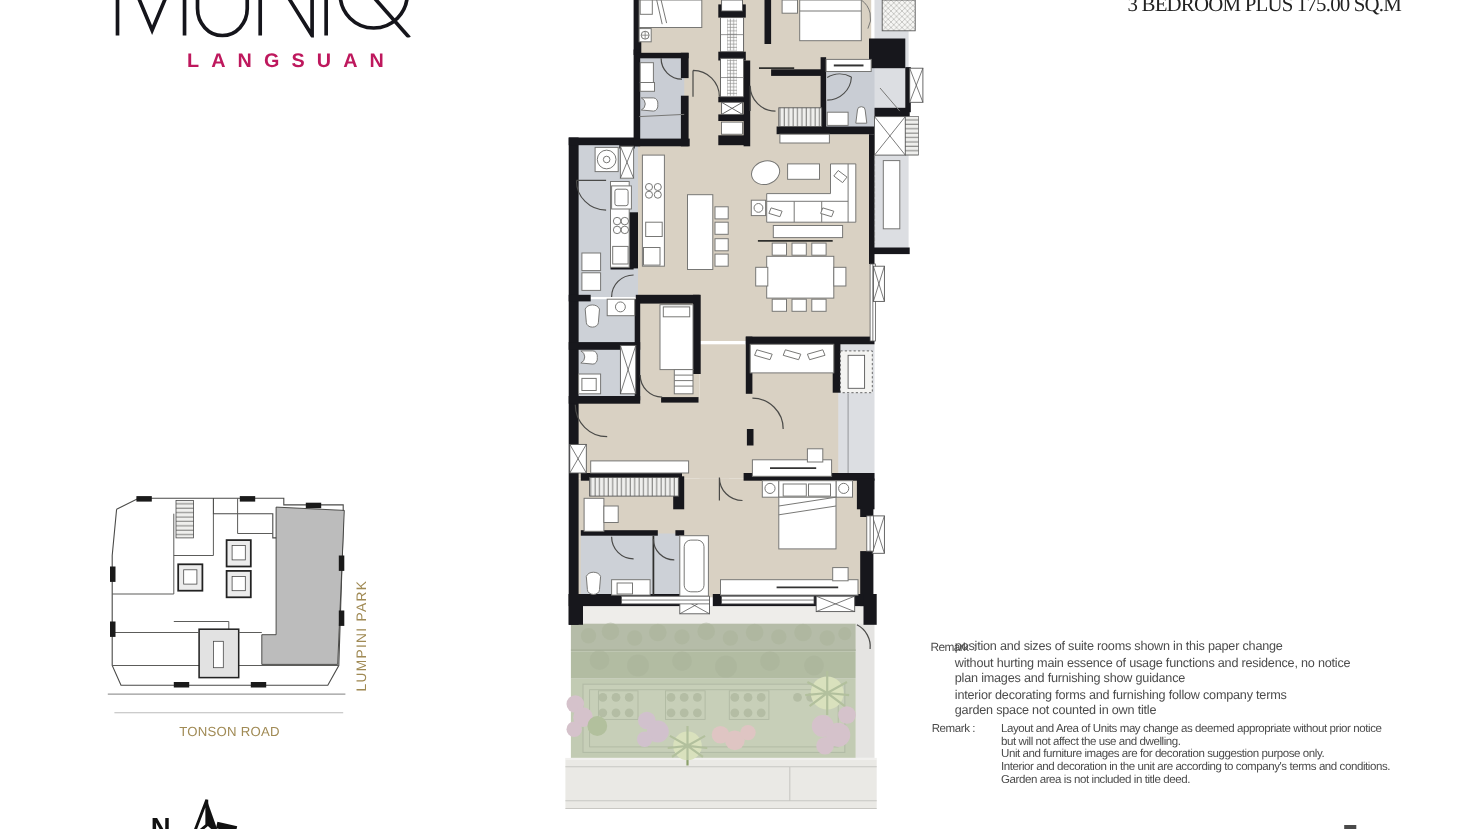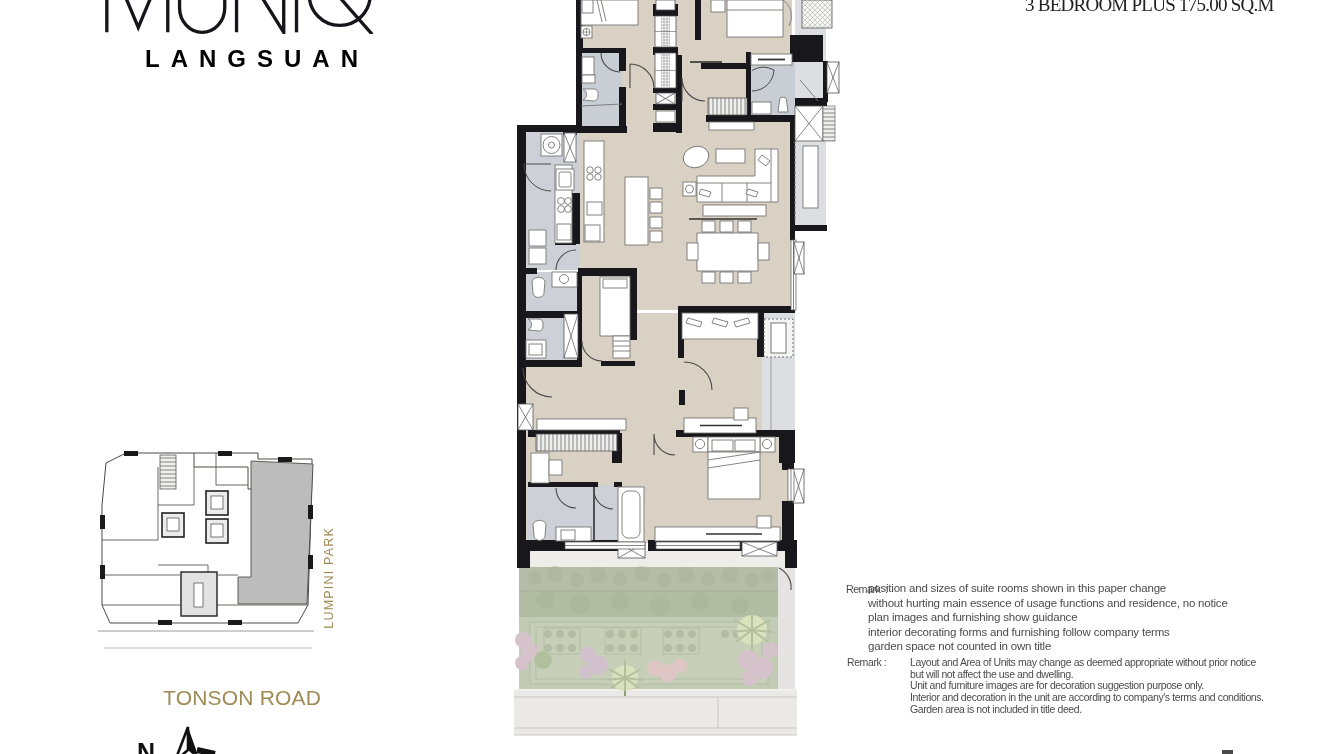--- a/index.html
+++ b/index.html
@@ -19,21 +19,21 @@
 
     <path d="M142,79 L142,2 L190,79 L190,0"></path>
 
     <path d="M203,0 L203,79"></path>
 
     <circle cx="247" cy="41" r="31"></circle>
     <path d="M228,22 L280,81"></path>
   </g>
 </svg>
 
-<div class="abs" style="left:145px;top:45px;width:240px;color:#000000;font-size:24px;font-weight:bold;letter-spacing:11px;">LANGSUAN</div>
+<div class="abs" style="left:145px;top:45px;width:240px;color:#be185d;font-size:18px;font-weight:bold;letter-spacing:11px;text-align:center;">LANGSUAN</div>
 
 <div class="abs" style="left:1025px;top:-6px;font-family:'Liberation Serif',serif;font-size:19px;color:#222;letter-spacing:-0.75px;">3 BEDROOM PLUS 175.00 SQ.M</div>
 
 <svg class="abs" style="left:0;top:0;" width="1342" height="754" viewBox="0 0 1342 754">
 <defs>
   <pattern id="hatch" width="5" height="5" patternUnits="userSpaceOnUse">
     <rect width="5" height="5" fill="#f6f6f4"></rect>
     <path d="M0,0 L5,5 M5,0 L0,5" stroke="#a9a9a7" stroke-width="0.55"></path>
   </pattern>
   <pattern id="comb" width="4" height="5" patternUnits="userSpaceOnUse">
@@ -638,21 +638,21 @@
   <path d="M188,727 L175,761 L188,750 Z" fill="#fff" stroke="#111" stroke-width="2.6"></path>
 
   <path d="M197,750 L215,754" stroke="#111" stroke-width="6"></path>
 
   <text x="137" y="761" font-size="25" font-weight="bold" fill="#111" font-family="Liberation Sans, sans-serif">N</text>
 </g>
 </svg>
 
 <div class="abs" style="left:322px;top:527px;color:#a08a54;font-size:12.5px;letter-spacing:1.2px;writing-mode:vertical-rl;transform:rotate(180deg);">LUMPINI PARK</div>
 
-<div class="abs" style="left:163px;top:686px;color:#a08a54;font-size:21px;letter-spacing:0.2px;">TONSON ROAD</div>
+<div class="abs" style="left:163px;top:658px;color:#a08a54;font-size:12px;letter-spacing:0.2px;">TONSON ROAD</div>
 
 <div class="abs" style="left:846px;top:581px;font-size:11.5px;line-height:14.5px;color:#4c4c4c;letter-spacing:-0.2px;">
   <div style="position:absolute;left:0;top:0.5px;letter-spacing:-0.6px;font-size:10.8px;">Remark&nbsp;&nbsp;:</div>
   <div style="margin-left:22px;white-space:nowrap;">
     position and sizes of suite rooms shown in this paper change<br>
     without hurting main essence of usage functions and residence, no notice<br>
     plan images and furnishing show guidance<br>
     interior decorating forms and furnishing follow company terms<br>
     garden space not counted in own title
   </div>

